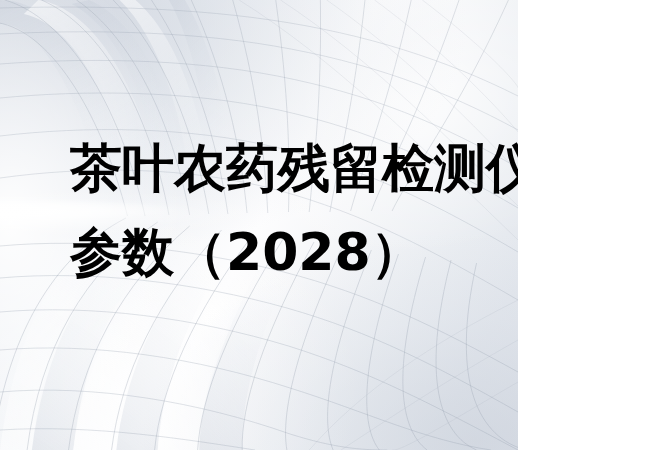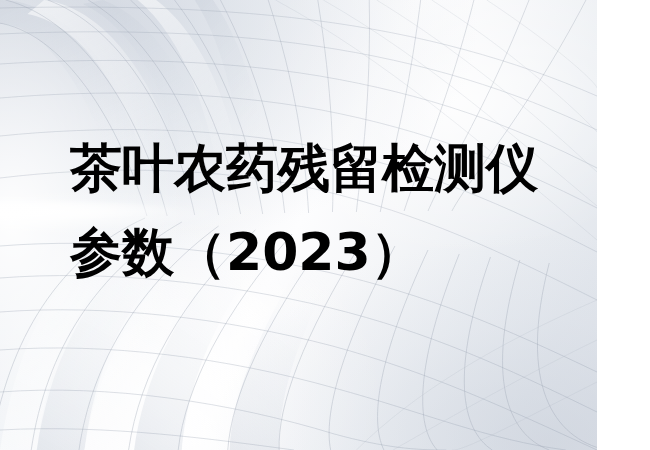--- a/index.html
+++ b/index.html
@@ -2,21 +2,21 @@
 <html><head>
 <meta charset="utf-8">
 <style>
   html, body {
     margin: 0;
     padding: 0;
     background: #ffffff;
   }
   #banner {
     position: relative;
-    width: 597px;
+    width: 518px;
     height: 450px;
     overflow: hidden;
     font-family: "DejaVu Sans", "Liberation Sans", sans-serif;
     background: #e6e9ee;
   }
 
   
   .bg-layer {
     position: absolute;
     inset: 0;
@@ -201,16 +201,16 @@
       <path d="M650,300 C540,344 452,392 388,450"></path>
       <path d="M650,340 C556,382 474,426 428,450"></path>
       <path d="M650,382 C572,418 504,452 492,450"></path>
     </g>
   </svg>
 
   <div class="bg-layer bg-streak"></div>
 
   <div id="title-block">
     <div class="title-line">茶叶农药残留检测仪</div>
-    <div class="title-line">参数（2023）</div>
+    <div class="title-line">参数（2028）</div>
   </div>
 
 </div>
 
 </body></html>

